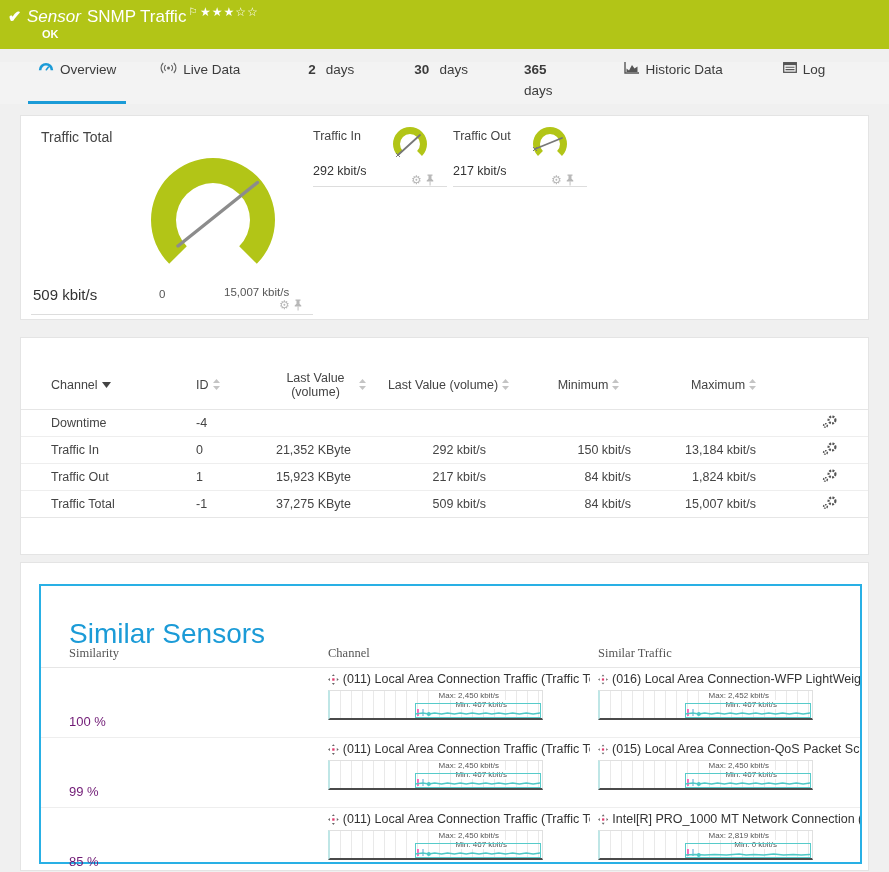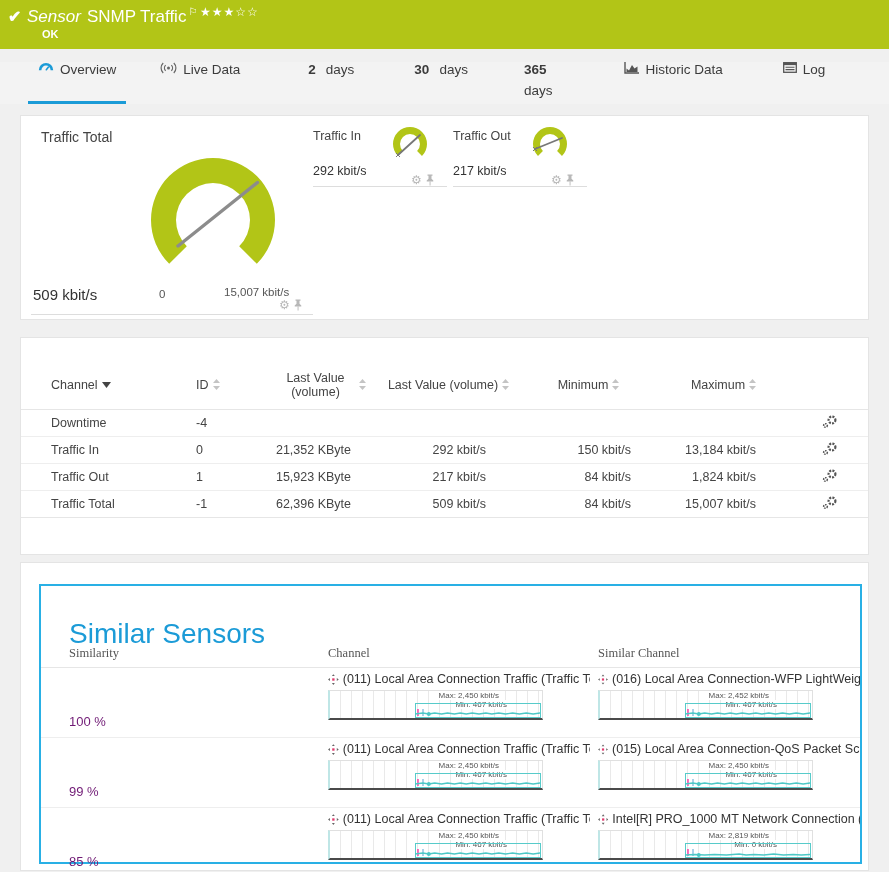--- a/index.html
+++ b/index.html
@@ -315,40 +315,40 @@
       <div class="cnum">1,824 kbit/s</div>
       <div></div>
       <div class="cicon"><svg width="16" height="14" viewBox="0 0 16 14">
             <circle cx="10" cy="5" r="3.4" fill="none" stroke="#555" stroke-width="2.2" stroke-dasharray="2 1.2"></circle>
             <circle cx="3.5" cy="10.5" r="1.8" fill="none" stroke="#555" stroke-width="1.6" stroke-dasharray="1.4 1"></circle>
           </svg></div>
     </div>
     <div class="crow body">
       <div>Traffic Total</div>
       <div class="cid">-1</div>
-      <div class="cnum">62,396 KByte</div>
+      <div class="cnum">37,275 KByte</div>
       <div class="cnum">509 kbit/s</div>
       <div class="cnum">84 kbit/s</div>
       <div class="cnum">15,007 kbit/s</div>
       <div></div>
       <div class="cicon"><svg width="16" height="14" viewBox="0 0 16 14">
             <circle cx="10" cy="5" r="3.4" fill="none" stroke="#555" stroke-width="2.2" stroke-dasharray="2 1.2"></circle>
             <circle cx="3.5" cy="10.5" r="1.8" fill="none" stroke="#555" stroke-width="1.6" stroke-dasharray="1.4 1"></circle>
           </svg></div>
     </div>
   </div>
 </div>
 
 <div class="panel panel-similar">
   <div class="sim-box">
     <div class="sim-title">Similar Sensors</div>
     <div class="sim-head">
       <span class="h1">Similarity</span>
       <span class="h2">Channel</span>
-      <span class="h3">Similar Channel</span>
+      <span class="h3">Similar Traffic</span>
     </div>
 
     <div class="sim-row r0">
       <span class="sim-pct">100 %</span>
       <div class="sim-cell c1">
         <div class="sim-name">
           <svg width="11" height="11" viewBox="0 0 11 11">
               <path d="M5.5 0 L7 2 H4 Z M5.5 11 L4 9 H7 Z M0 5.5 L2 4 V7 Z M11 5.5 L9 7 V4 Z" fill="#666"></path>
               <rect x="4.3" y="4.3" width="2.4" height="2.4" fill="#e13a6e"></rect>
             </svg>

